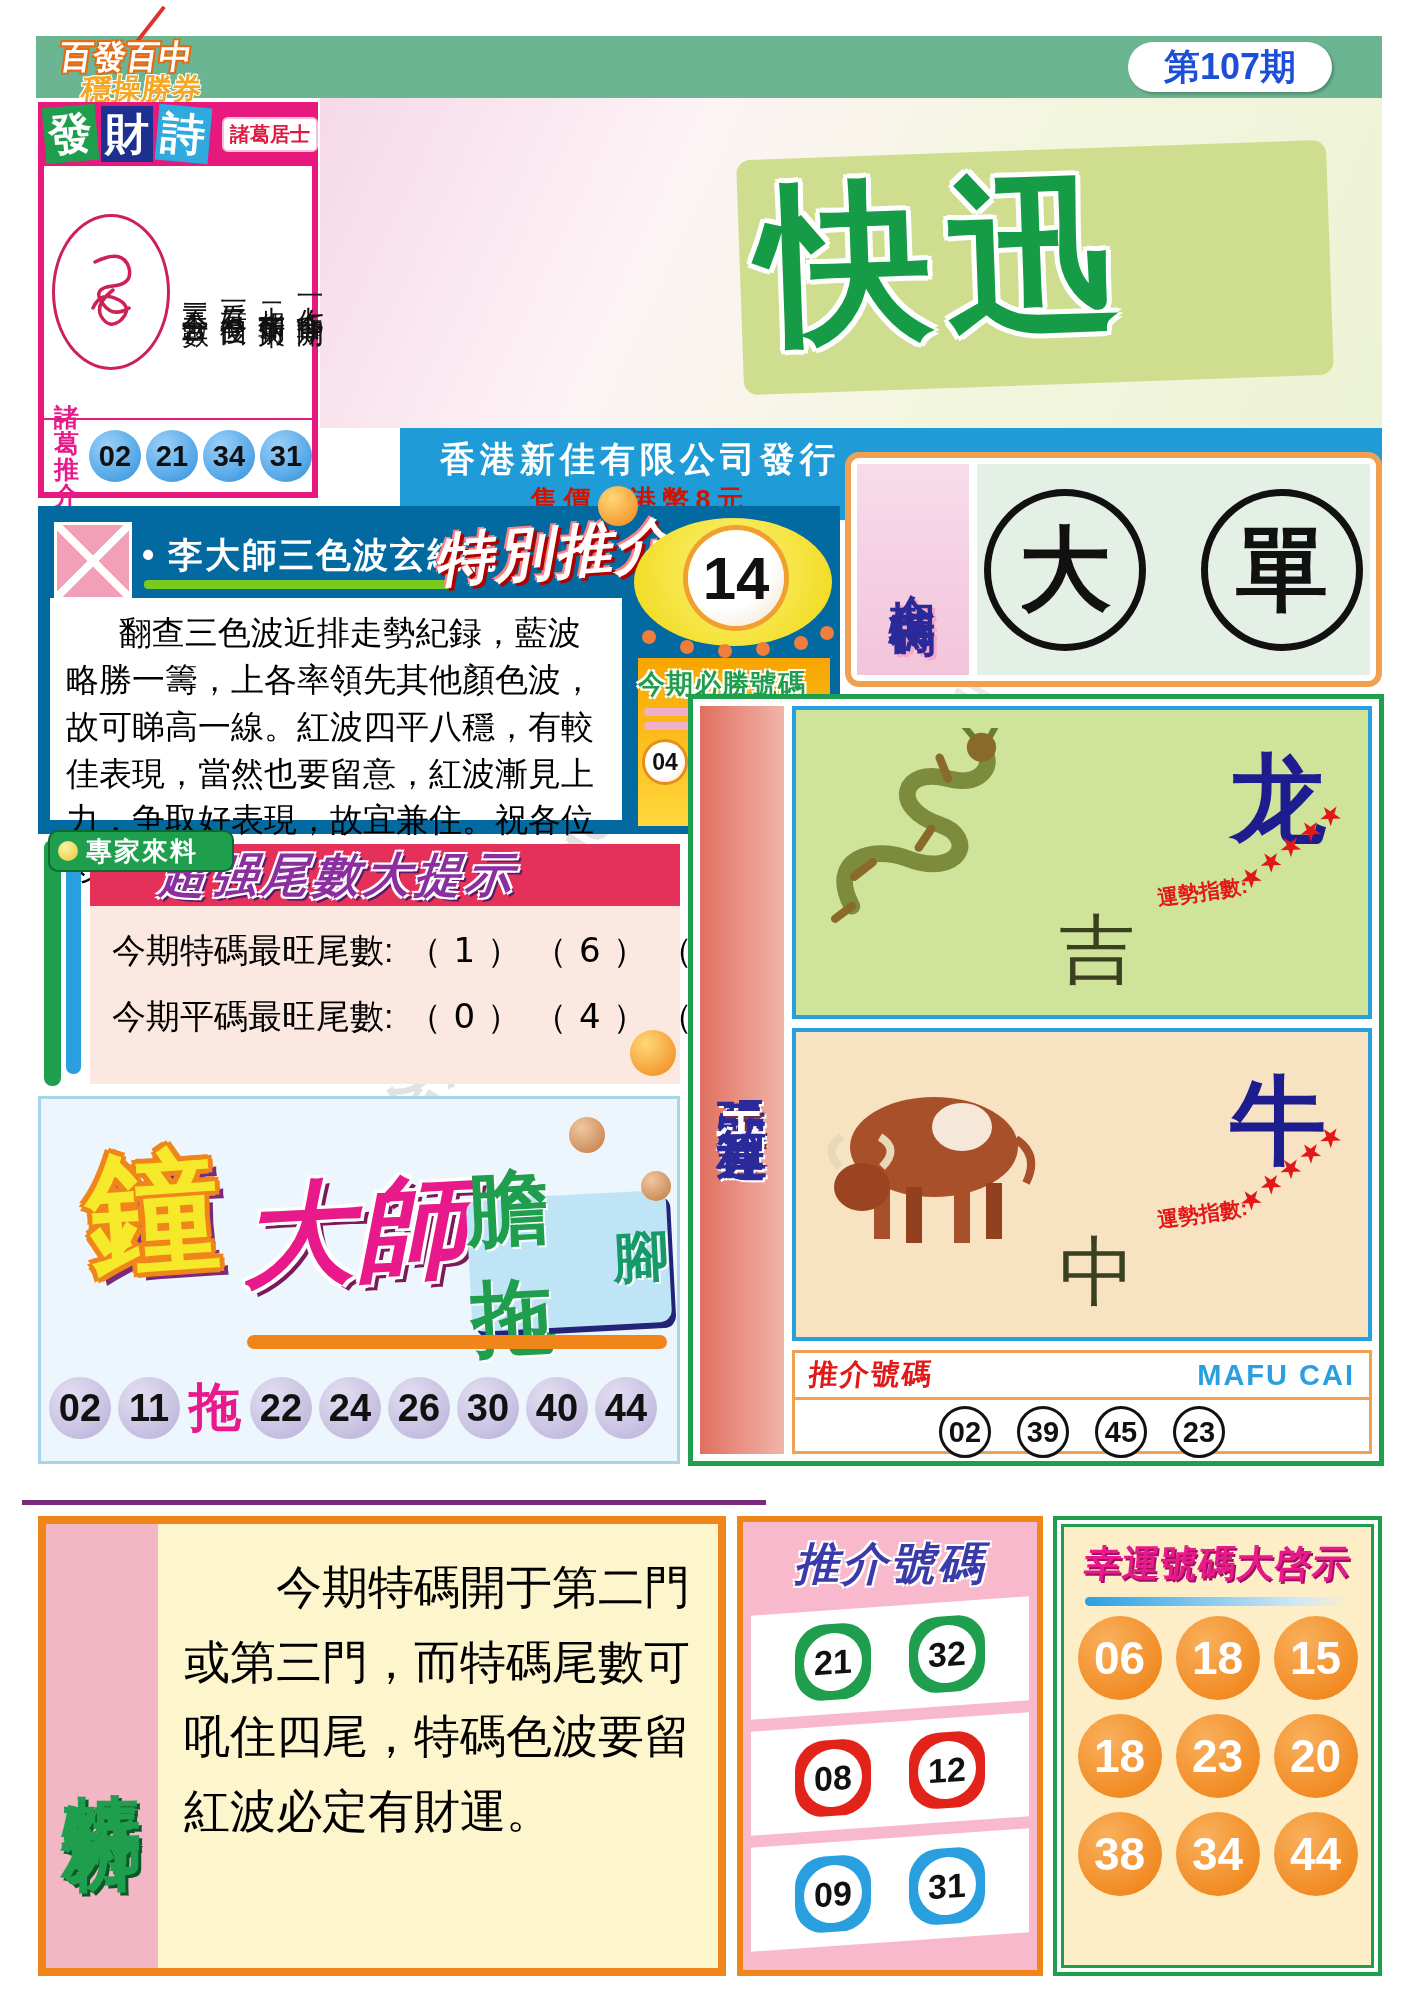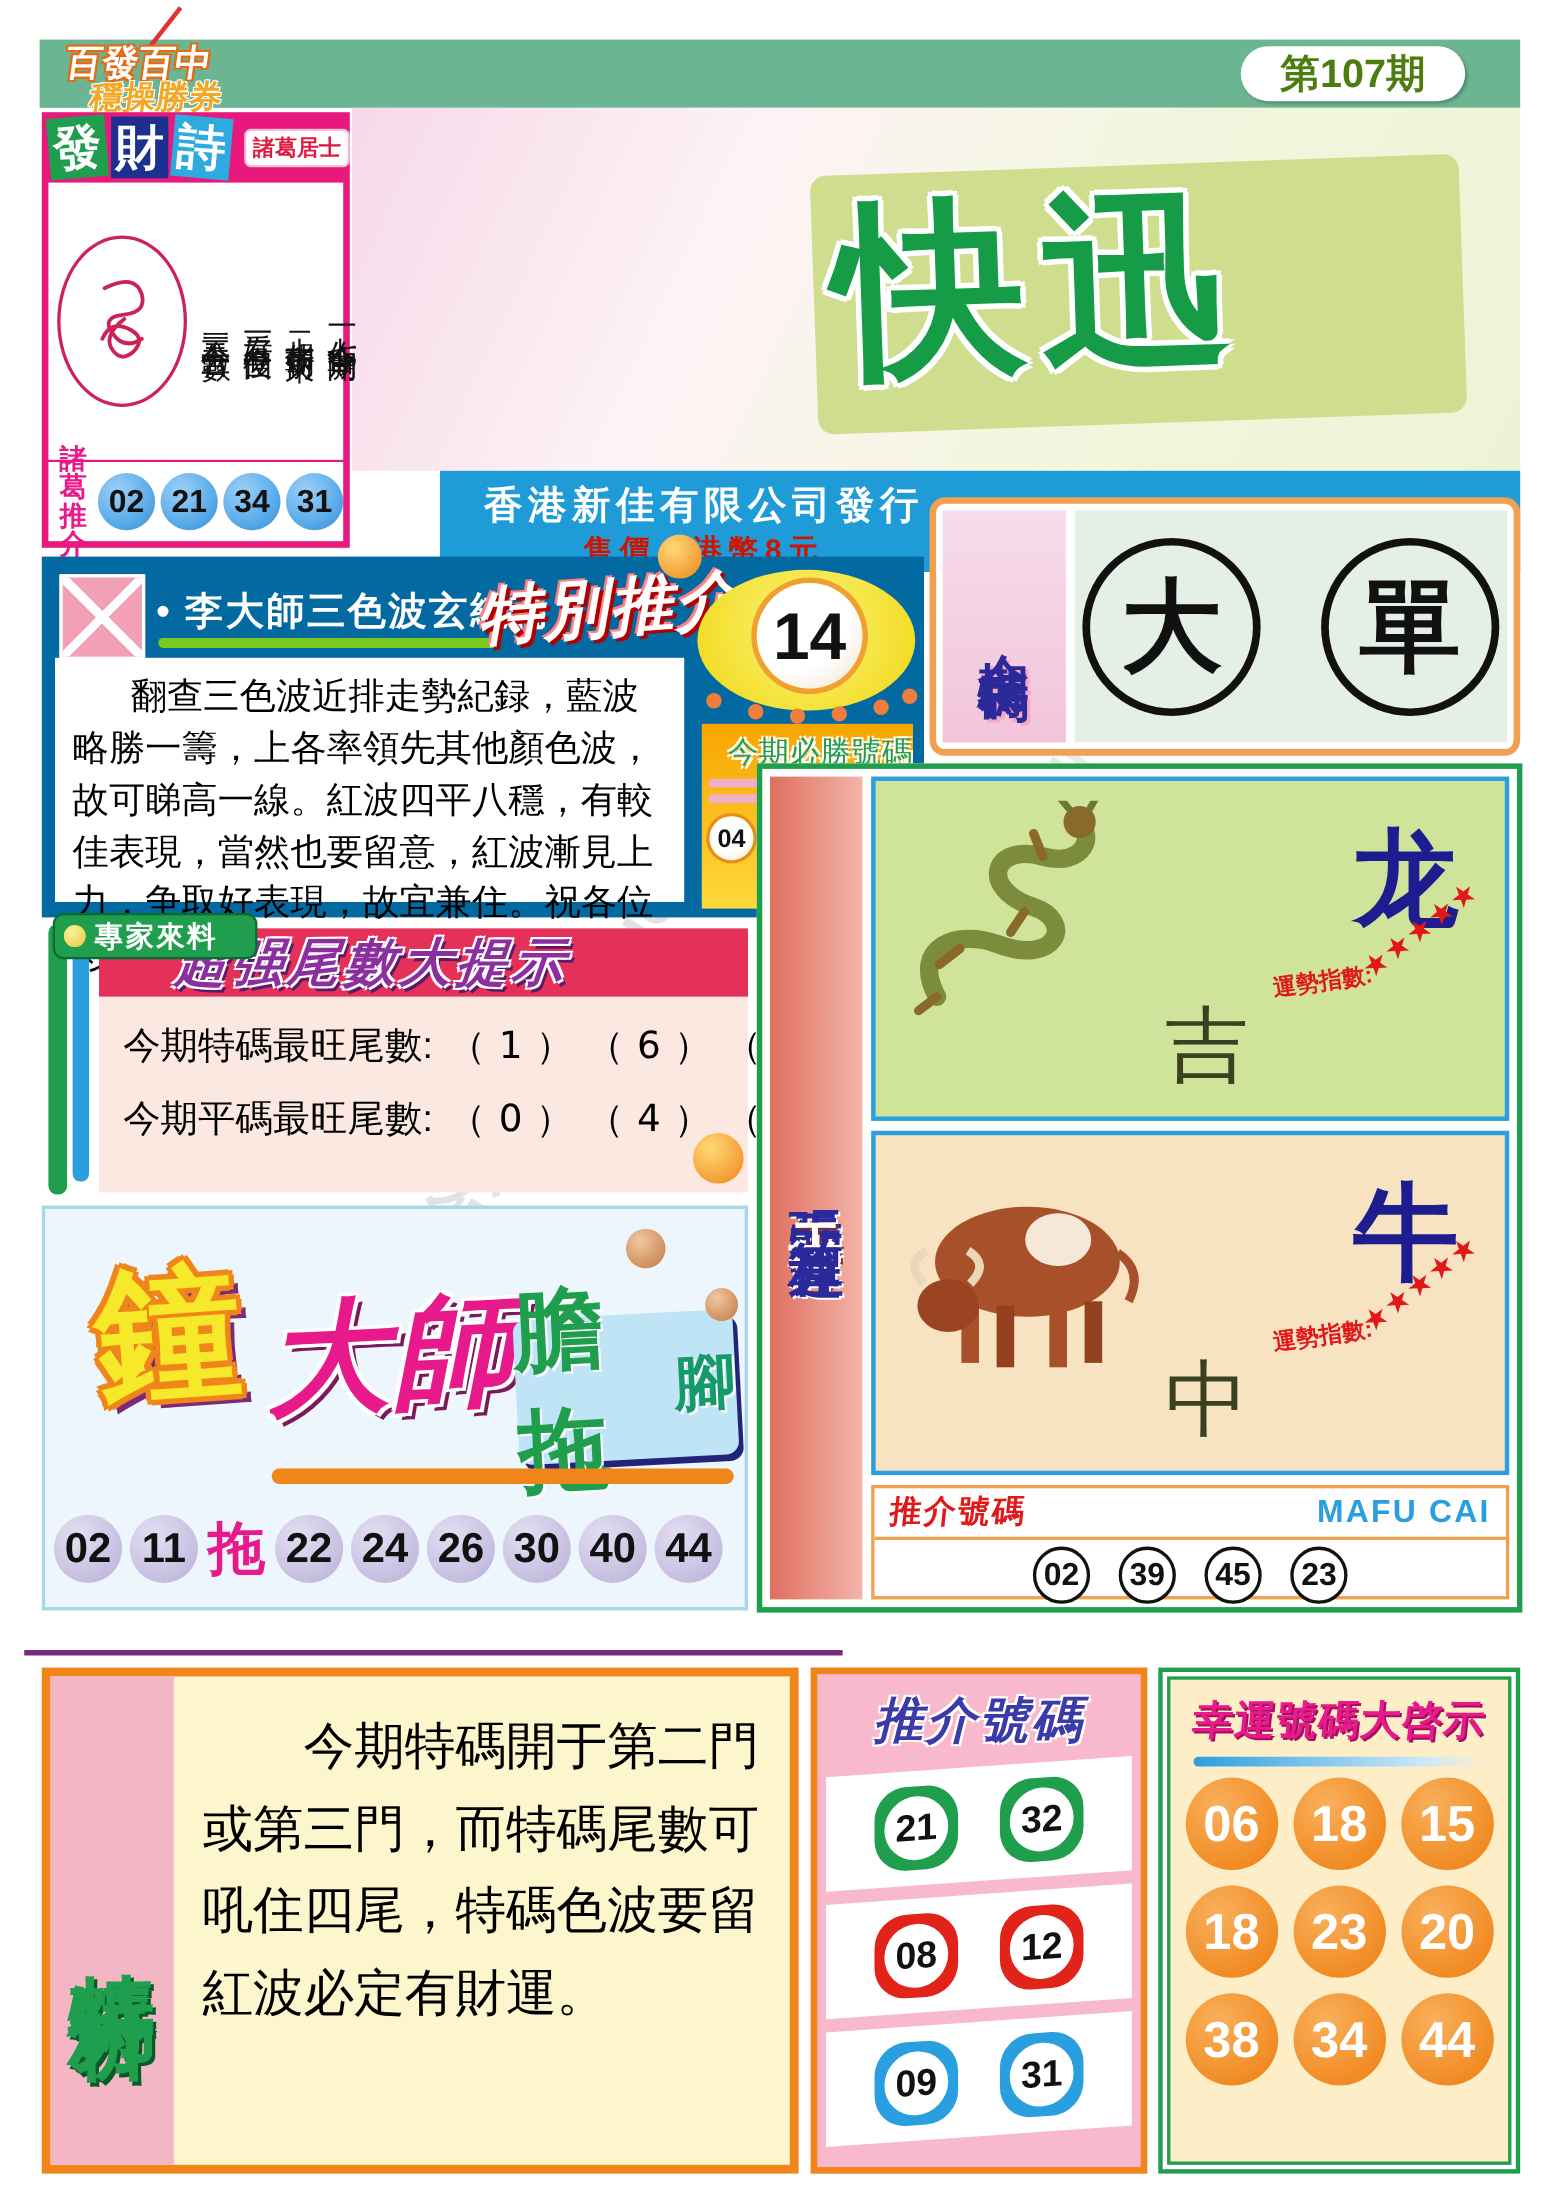--- a/index.html
+++ b/index.html
@@ -11,21 +11,21 @@
   
   .banner{left:36px;top:36px;width:1346px;height:62px;background:#6cb592;}
   .logo{left:58px;top:40px;transform:skewX(-8deg);line-height:1.02;}
   .logo .l1{font-size:33px;font-weight:900;color:#fff;
      text-shadow:2px 2px 0 #e86a10,-2px -2px 0 #e86a10,2px -2px 0 #e86a10,-2px 2px 0 #e86a10;}
   .logo .l2{font-size:30px;font-weight:900;color:#f5a623;margin-left:26px;
      text-shadow:1px 1px 0 #fff,-1px -1px 0 #fff,1px -1px 0 #fff,-1px 1px 0 #fff;}
   .hdr-title{left:320px;top:36px;width:740px;height:62px;color:#111;
      font-size:41px;font-weight:900;letter-spacing:3px;}
   .issue{left:1128px;top:42px;width:204px;height:50px;background:#fff;border-radius:26px;
-     font-size:36px;font-weight:900;color:#4d7c0f;box-shadow:2px 2px 3px rgba(0,0,0,.25);}
+     font-size:36px;font-weight:900;color:#1d4ed8;box-shadow:2px 2px 3px rgba(0,0,0,.25);}
   .red-slash{left:148px;top:2px;width:4px;height:46px;background:#e03030;transform:rotate(38deg);}
 
   
   .masthead{left:320px;top:98px;width:1062px;height:330px;
      background:linear-gradient(115deg,#f6d9e8 0%,#fdf3f6 32%,#f3f6de 62%,#edf3d6 100%);}
   .mast-red{left:30px;top:40px;font-size:175px;font-weight:900;color:#e2231a;letter-spacing:8px;
      text-shadow:5px 5px 0 #fff,10px 10px 0 #fff,14px 14px 0 #9aa4ce,17px 17px 0 #9aa4ce,
        -3px -3px 0 #fff,3px -3px 0 #fff,-3px 3px 0 #fff;}
   .mast-green-bg{left:420px;top:52px;width:590px;height:235px;background:#cede8e;
      transform:rotate(-2deg);border-radius:14px;}
@@ -69,21 +69,21 @@
   .mw{left:594px;top:6px;width:204px;height:316px;}
   .mw-ellipse{left:2px;top:6px;width:198px;height:128px;border-radius:50%;
      background:radial-gradient(circle at 50% 40%,#faf378,#f1d713);}
   .mw-dots{left:10px;top:118px;width:14px;height:14px;border-radius:50%;background:#ef7d3c;
      box-shadow:38px 10px 0 #ef7d3c,76px 14px 0 #ef7d3c,114px 12px 0 #ef7d3c,152px 6px 0 #ef7d3c,178px -4px 0 #ef7d3c;}
   .mw-ball{left:56px;top:18px;width:96px;height:96px;border-radius:50%;
      background:radial-gradient(circle at 35% 30%,#ffffff 55%,#f0e0c8);
      box-shadow:0 0 0 5px #f0a030;font-size:60px;font-weight:700;color:#111;}
   .mw-panel{left:6px;top:146px;width:192px;height:168px;
      background:linear-gradient(180deg,#f7a500,#ffd83c);}
-  .mw-label{margin-top:8px;text-align:right;font-size:27px;font-weight:400;color:#1f9e4e;letter-spacing:1px;
+  .mw-label{margin-top:8px;text-align:left;font-size:27px;font-weight:700;color:#1f9e4e;letter-spacing:1px;
      text-shadow:2px 2px 0 #fff,-2px -2px 0 #fff,2px -2px 0 #fff,-2px 2px 0 #fff;}
   .mw-stripe{height:8px;background:#f2b0c8;margin:6px 6px 0 6px;border-radius:4px;}
   .mw-nums{display:flex;justify-content:center;gap:6px;margin-top:12px;}
   .mw-num{width:40px;height:40px;border-radius:50%;background:radial-gradient(circle at 35% 30%,#fff 60%,#f5ddb8);
      box-shadow:0 0 0 3px #e88c1e;font-size:23px;font-weight:700;color:#111;}
 
   
   .expblock{left:38px;top:836px;width:642px;height:252px;}
   .exp-bar-green{left:6px;top:4px;width:17px;height:246px;background:#1f9e4e;border-radius:8px;}
   .exp-bar-blue{left:28px;top:26px;width:15px;height:212px;background:#2a9fe0;border-radius:7px;}

